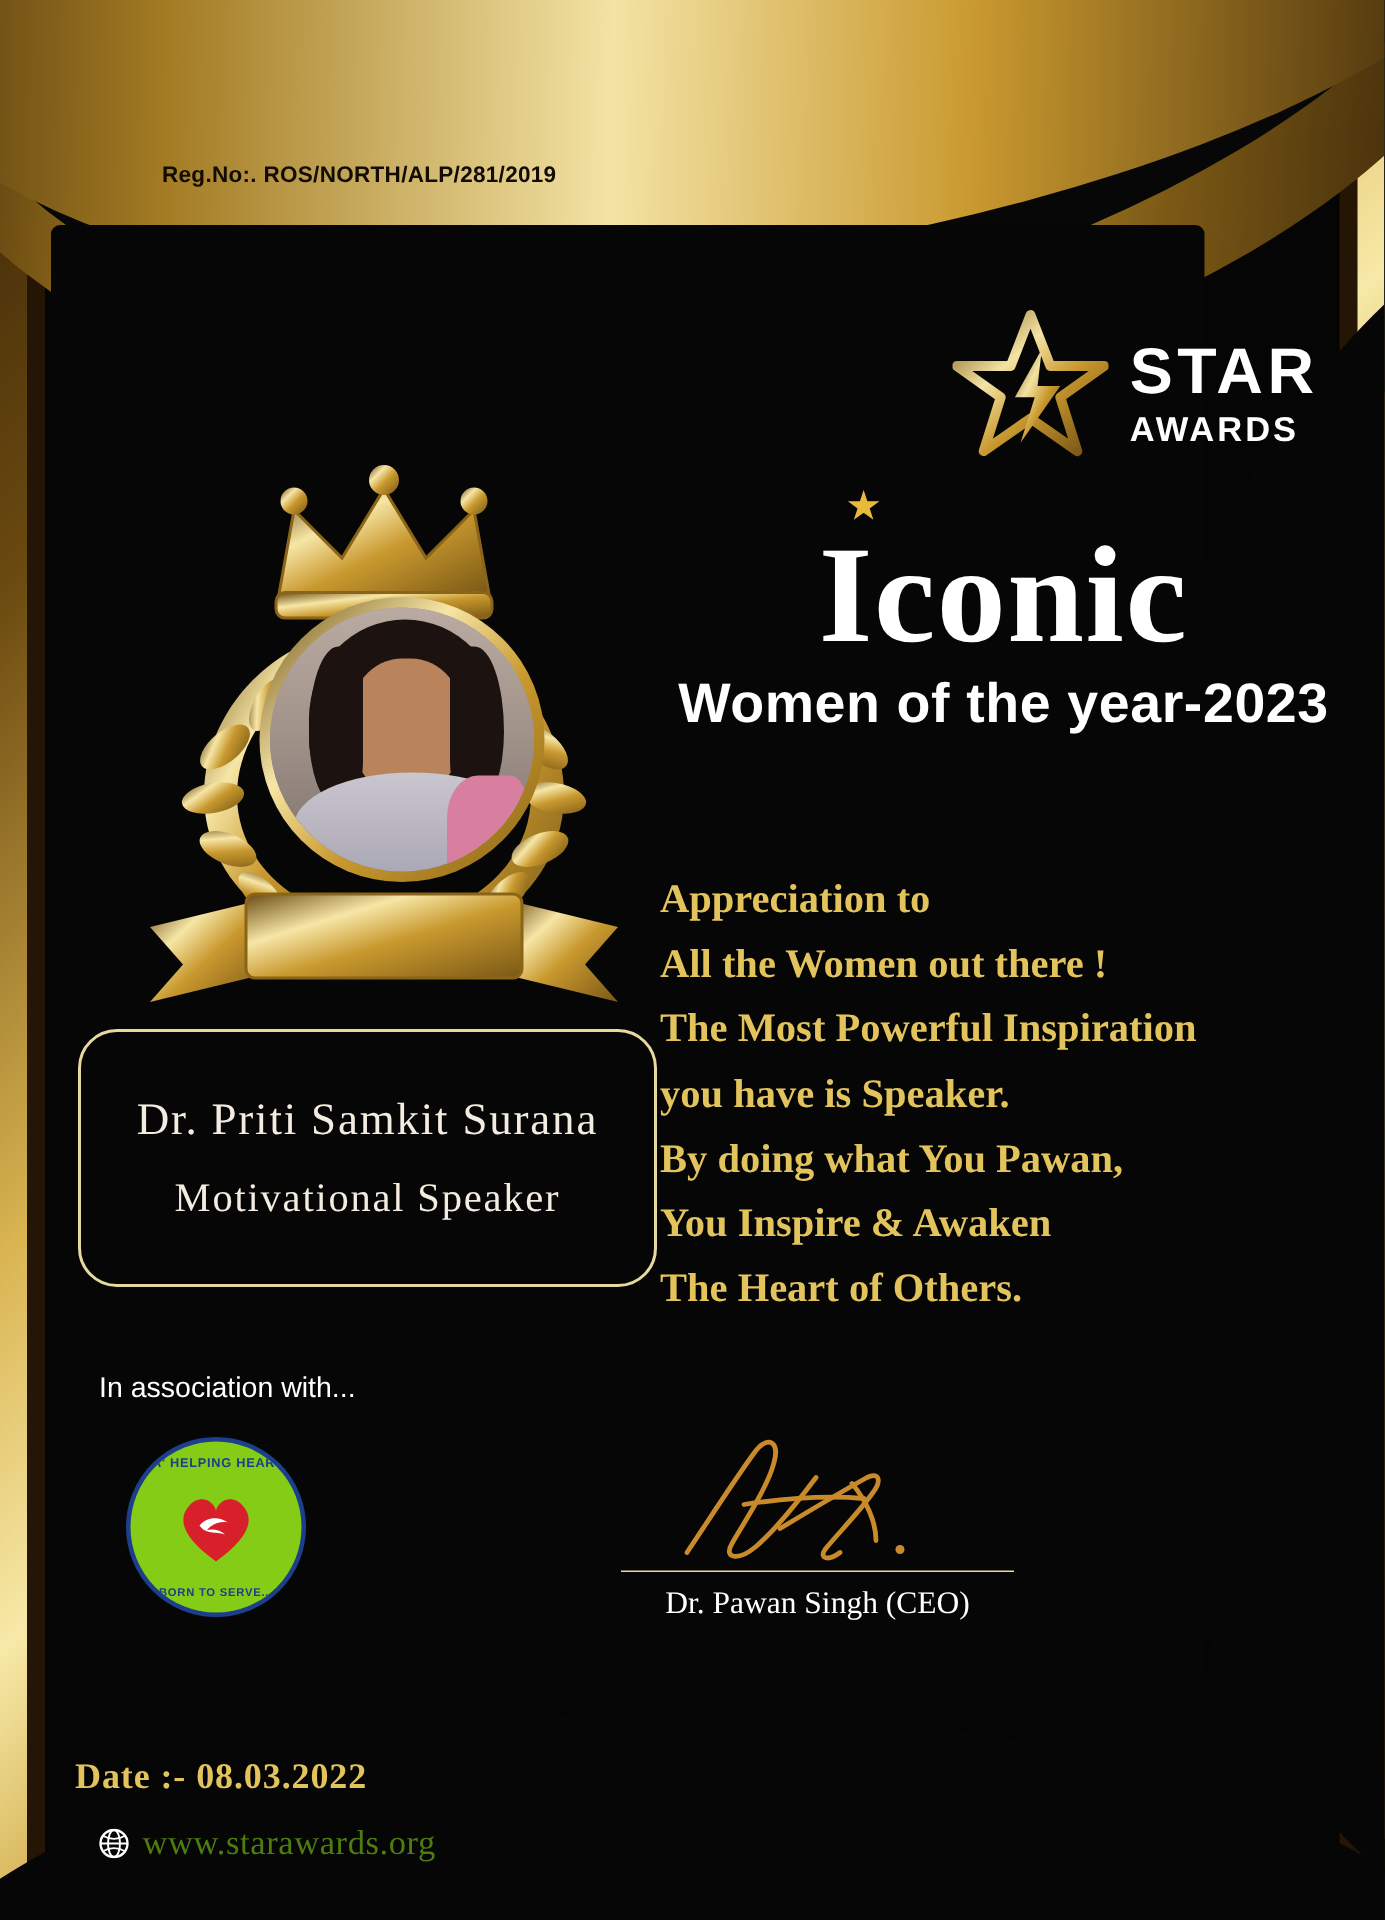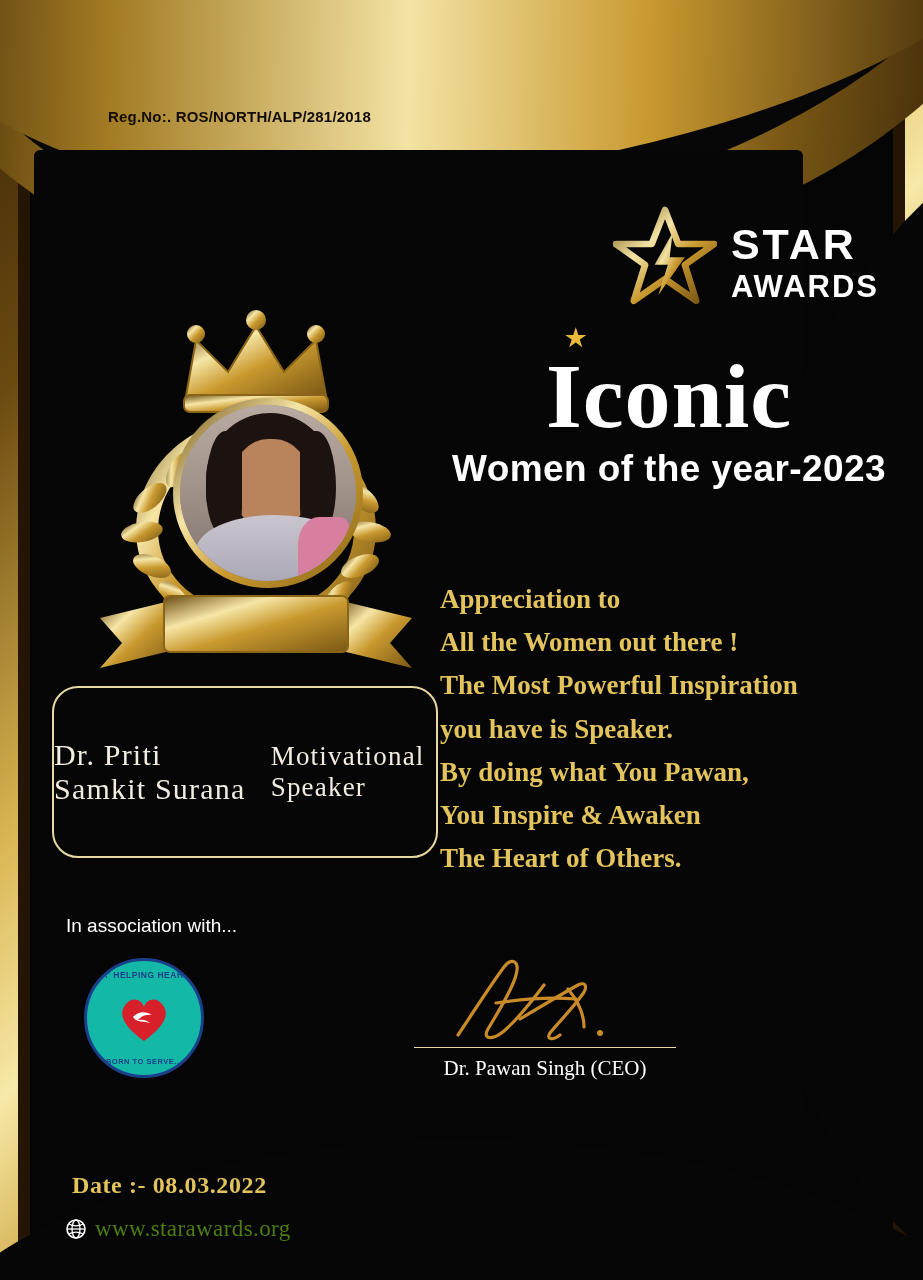--- a/index.html
+++ b/index.html
@@ -165,21 +165,21 @@
     flex-direction: column;
     line-height: 1;
     color: #ffffff;
   }
   .logo-text .l1 {
     font-size: 43px;
     font-weight: bold;
     letter-spacing: 3px;
   }
   .logo-text .l2 {
-    font-size: 31px;
+    font-size: 23px;
     font-weight: bold;
     letter-spacing: 2px;
     margin-top: 5px;
   }
 
   
   .medal {
     position: absolute;
     left: 78px;
     top: 300px;
@@ -255,21 +255,21 @@
   
   .name-box {
     position: absolute;
     left: 52px;
     top: 686px;
     width: 386px;
     height: 172px;
     border: 2px solid #e8d9a0;
     border-radius: 26px;
     display: flex;
-    flex-direction: row;
+    flex-direction: column;
     align-items: center;
     justify-content: center;
     gap: 19px;
     box-sizing: border-box;
   }
   .name-line1 {
     color: #f3ece0;
     font-family: "Liberation Serif", serif;
     font-size: 30px;
     letter-spacing: 1.2px;
@@ -337,21 +337,21 @@
     position: absolute;
     left: 84px;
     top: 958px;
     width: 134px;
     height: 120px;
   }
   .assoc-circle {
     width: 120px;
     height: 120px;
     border-radius: 50%;
-    background: #14b8a6;
+    background: #84cc16;
     border: 3px solid #1b3f8b;
     position: relative;
     box-sizing: border-box;
     overflow: hidden;
   }
   .assoc-top-text, .assoc-bottom-text {
     position: absolute;
     width: 100%;
     text-align: center;
     font-size: 8.5px;
@@ -390,21 +390,21 @@
   .sign-name {
     color: #ffffff;
     font-family: "Liberation Serif", serif;
     font-size: 21px;
     margin-top: 8px;
   }
 
   
   .date {
     position: absolute;
-    left: 72px;
+    left: 50px;
     top: 1172px;
     color: #e3c35c;
     font-family: "Liberation Serif", serif;
     font-size: 24px;
     font-weight: bold;
     letter-spacing: 0.6px;
   }
   .website {
     position: absolute;
     left: 66px;
@@ -440,21 +440,21 @@
   <div class="sweep-right"></div>
   <div class="sweep-right-mask"></div>
 
   <div class="sweep-bottom"></div>
   <div class="sweep-bottom-mask"></div>
 
   <div class="black-field"></div>
 
   <div class="content">
 
-    <div class="reg-no">Reg.No:. ROS/NORTH/ALP/281/2018</div>
+    <div class="reg-no">Reg.No:. ROS/NORTH/ALP/281/2019</div>
 
     <div class="logo">
       <div class="logo-mark">
         <svg viewBox="0 0 110 118" width="104" height="112" aria-hidden="true">
           <defs>
             <linearGradient id="goldg" x1="0" y1="0" x2="1" y2="1">
               <stop offset="0%" stop-color="#7a5815"></stop>
               <stop offset="35%" stop-color="#f3e3a4"></stop>
               <stop offset="60%" stop-color="#c9992f"></stop>
               <stop offset="100%" stop-color="#6b4a10"></stop>

